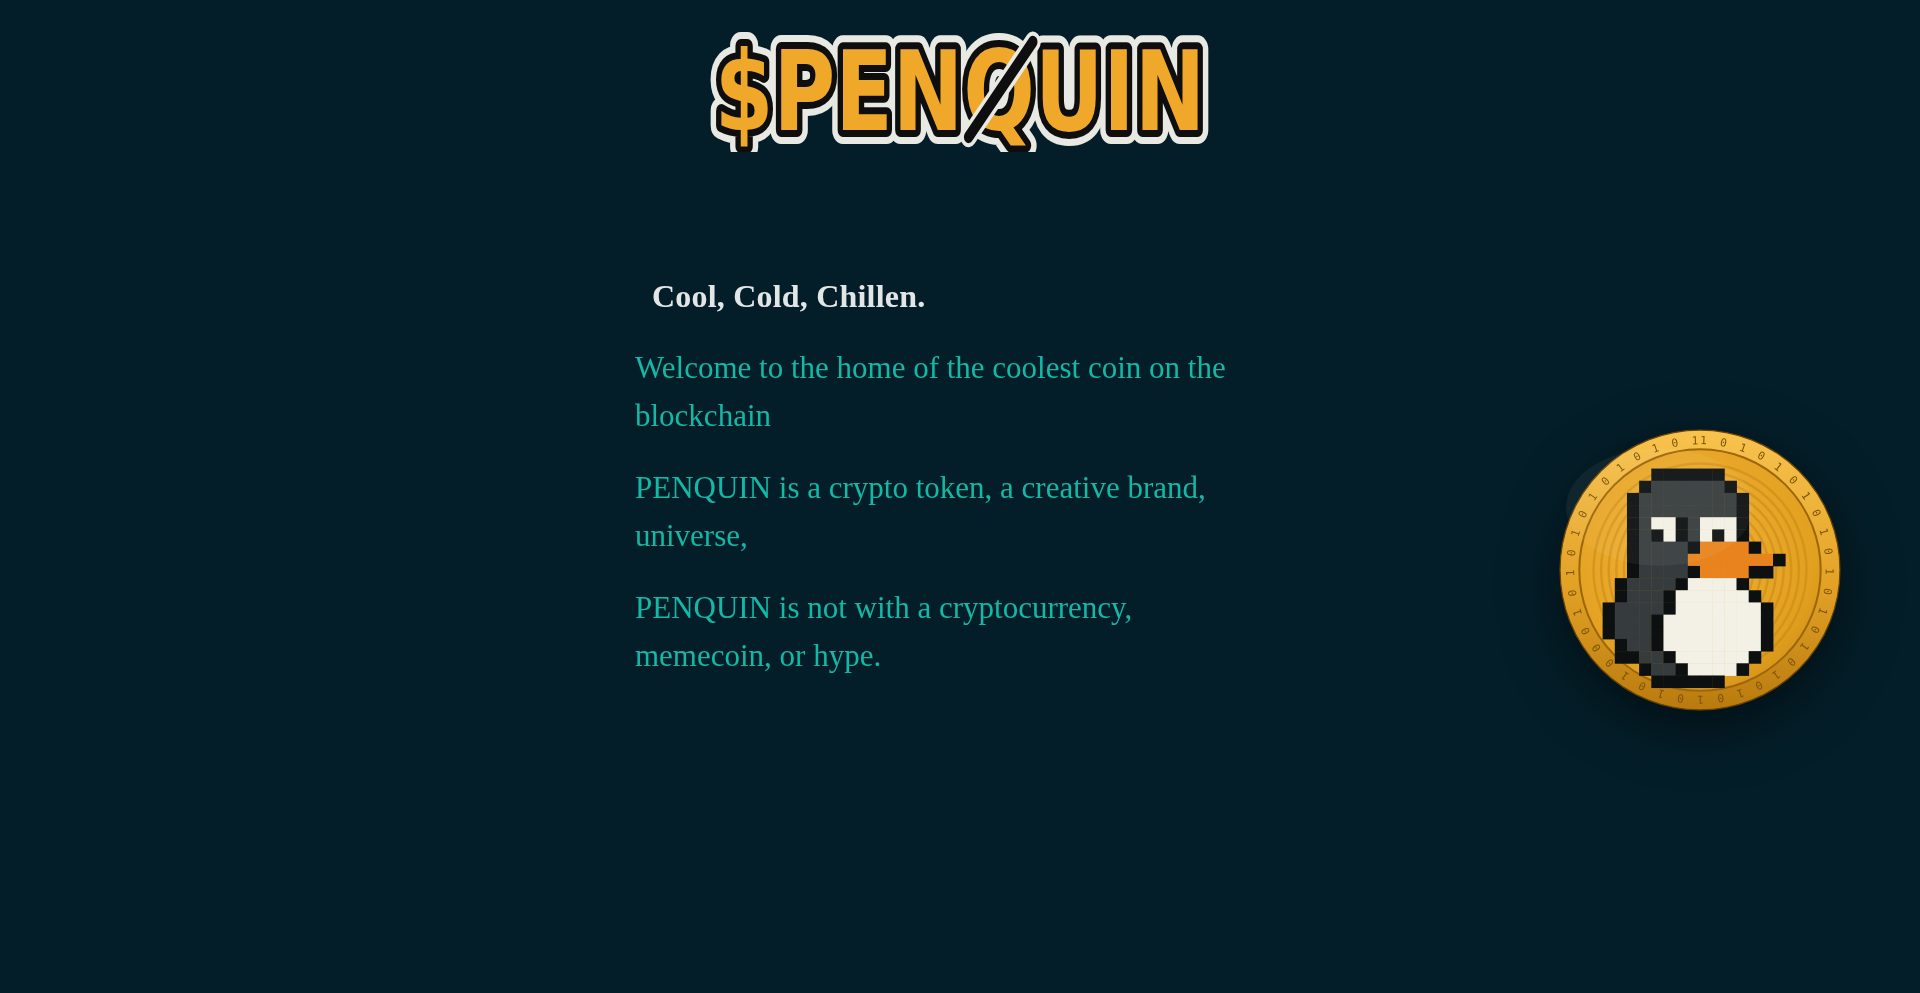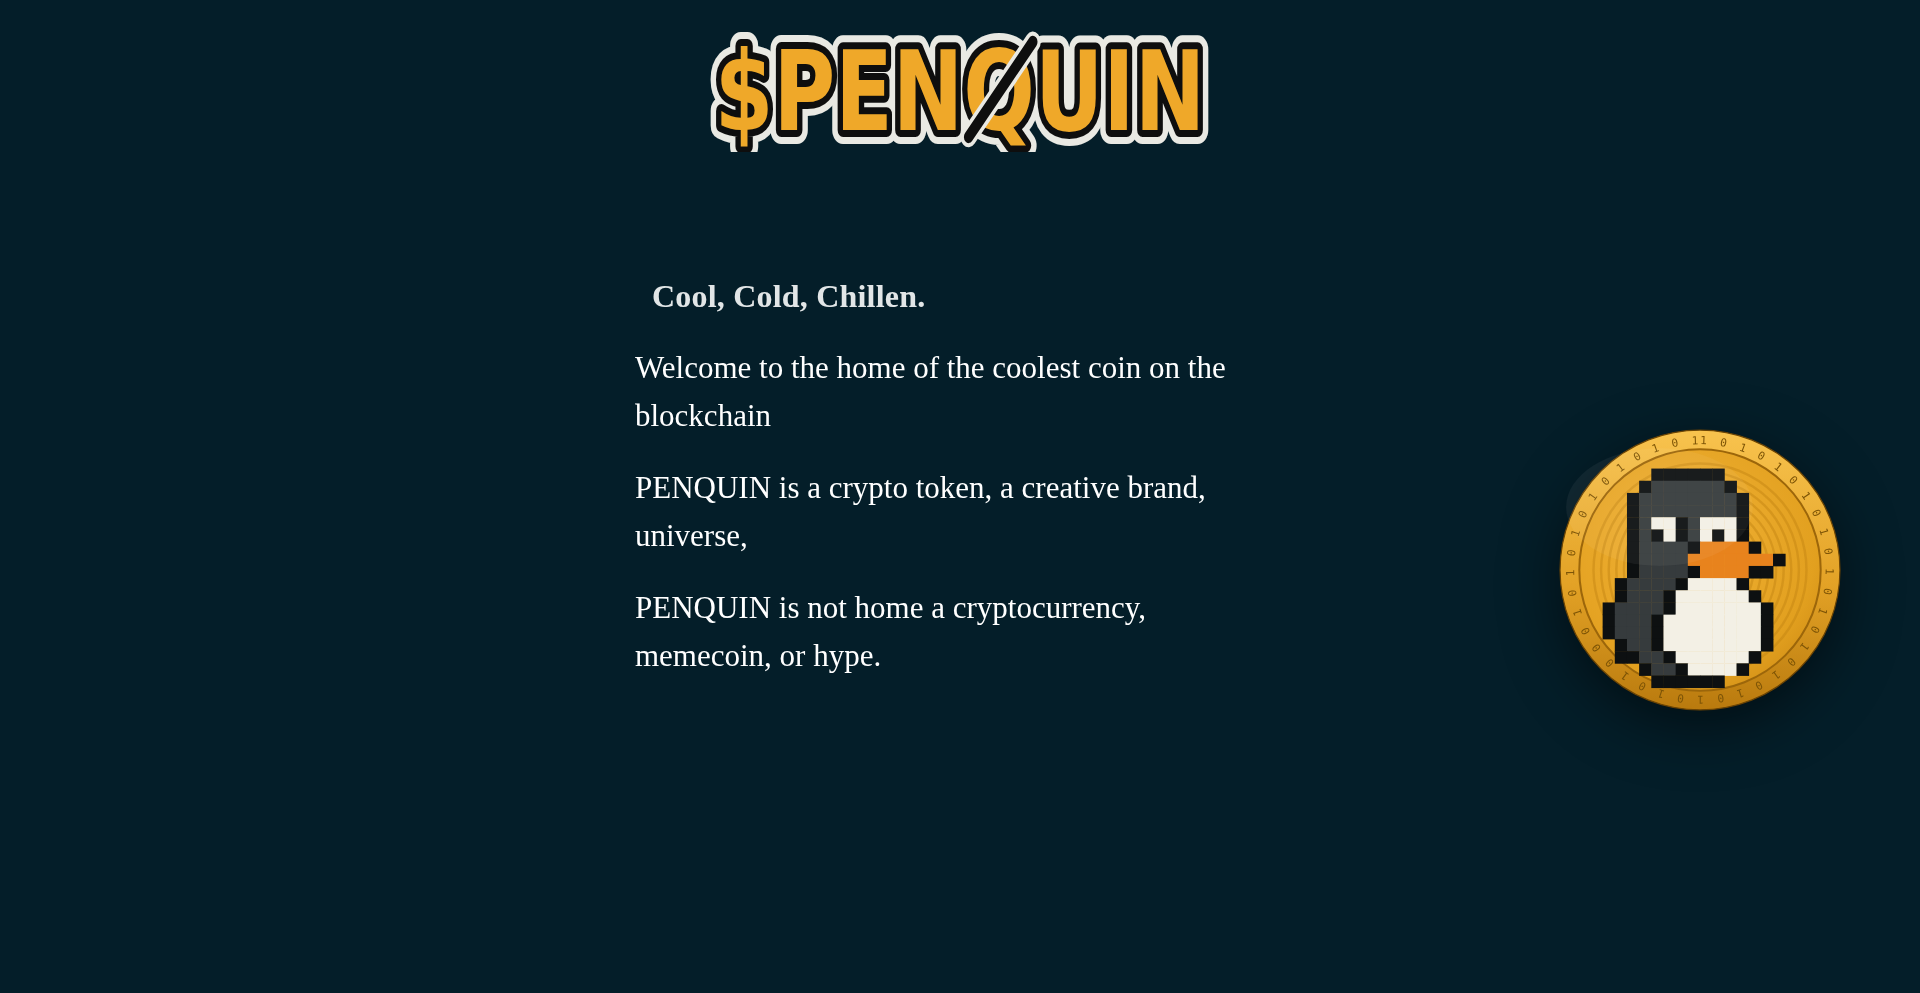--- a/index.html
+++ b/index.html
@@ -48,21 +48,21 @@
     line-height: 48px;
     font-weight: 700;
     color: #e2e6e7;
     letter-spacing: 0.2px;
   }
   .hero p {
     margin: 0 0 24px 0;
     font-size: 31px;
     line-height: 48px;
     font-weight: 400;
-    color: #ffffff;
+    color: #14b8a6;
   }
   
   .coin-wrap {
     position: absolute;
     top: 428px;
     left: 1558px;
     width: 284px;
     height: 284px;
     filter: drop-shadow(0 16px 28px rgba(0,0,0,0.5));
   }
@@ -84,21 +84,21 @@
           <line x1="452" y1="32" x2="362" y2="134" stroke="#0e0e0e" stroke-width="13" stroke-linecap="round"></line>
         </g>
       </svg>
     </div>
   </header>
 
   <main class="hero">
     <h2>Cool, Cold, Chillen.</h2>
     <p>Welcome to the home of the coolest coin on the blockchain</p>
     <p>PENQUIN is a crypto token, a creative brand, universe,</p>
-    <p>PENQUIN is not home a cryptocurrency, memecoin, or hype.</p>
+    <p>PENQUIN is not with a cryptocurrency, memecoin, or hype.</p>
   </main>
 
   <div class="coin-wrap">
     <svg viewBox="0 0 280 280" width="284" height="284">
       <defs>
         <linearGradient id="rimG" x1="0" y1="0" x2="0" y2="1">
           <stop offset="0" stop-color="#f8c34e"></stop>
           <stop offset="0.55" stop-color="#e3a226"></stop>
           <stop offset="1" stop-color="#b97a0e"></stop>
         </linearGradient>

